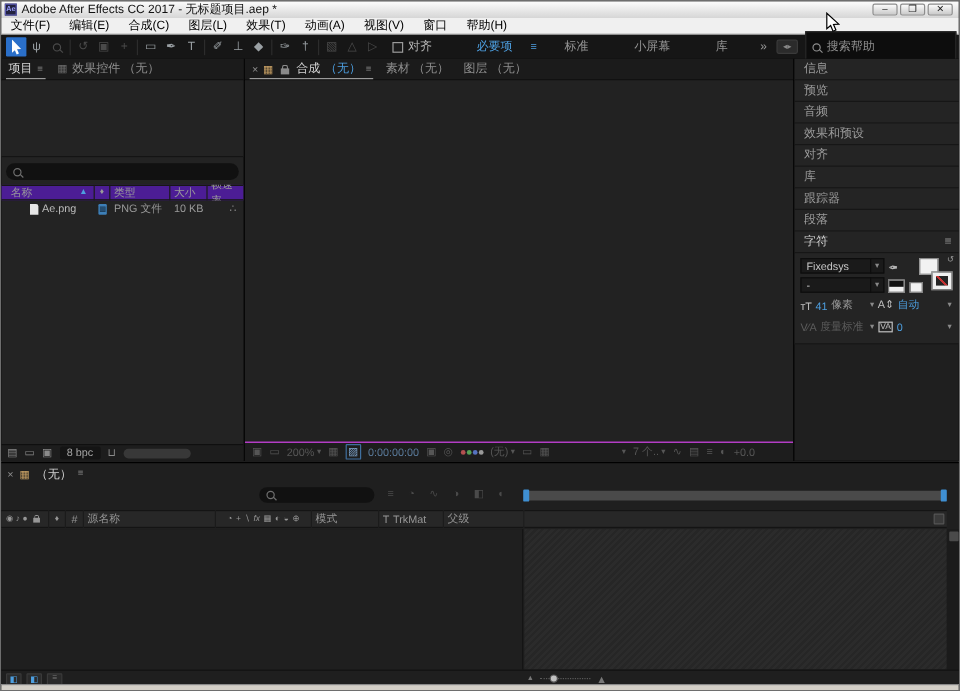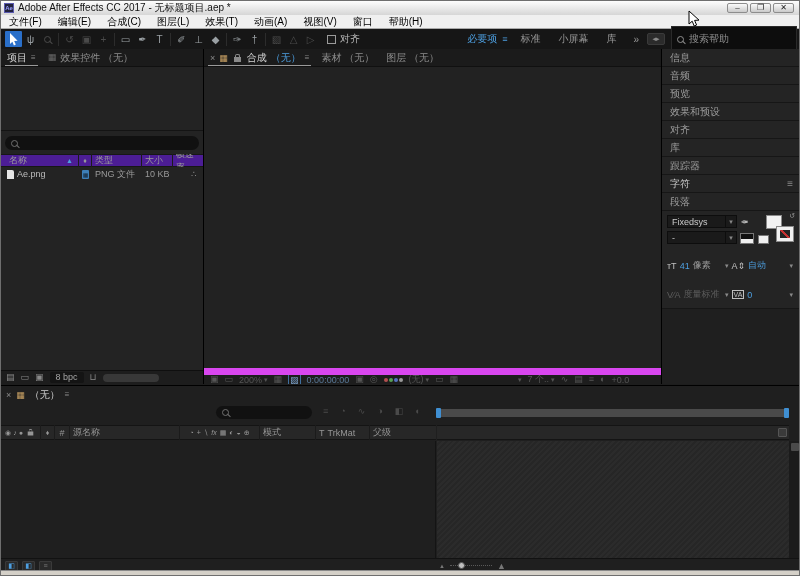--- a/index.html
+++ b/index.html
@@ -17,21 +17,21 @@
 .menu-item{padding:0 8px;height:14px;line-height:14px;font-size:10px}
 
 .toolsbar{position:absolute;top:28px;left:0;right:0;height:20px;background:#161616;display:flex;align-items:center;color:#9aa0a4;padding-left:4px}
 .tool{width:17px;height:16px;display:flex;align-items:center;justify-content:center;font-size:10px;color:#9aa0a4}
 .tool.sel{background:#2a6fc9;border-radius:1px}
 .tool.dim{color:#4a4a4a}
 .tsep{width:1px;height:13px;background:#2c2c2c;margin:0 2px}
 .snapbox{display:flex;align-items:center;gap:4px;color:#b9b9b9;margin-left:8px}
 .cb{width:9px;height:9px;border:1px solid #9a9a9a;background:#1a1a1a}
 .rightbar{position:absolute;right:0;top:0;height:20px;display:flex;align-items:center}
-.ws-tab{color:#969696;margin:0 9px;white-space:nowrap}
+.ws-tab{color:#969696;margin:0 19px;white-space:nowrap}
 .ws-tab.active{color:#4d9fe0}
 .wsmenu{color:#4d9fe0;font-size:9px;margin-left:-4px;margin-right:4px}
 .overflow{color:#9a9a9a;margin:0 8px}
 .wschip{width:18px;height:12px;background:#2b2b2b;border:1px solid #3a3a3a;border-radius:2px;margin-right:6px;display:flex;align-items:center;justify-content:center;color:#888;font-size:7px}
 .helpsearch{width:126px;height:14px;background:#0d0d0d;border:1px solid #2a2a2a;display:flex;align-items:center;gap:5px;color:#8e8e8e;padding:12px 5px;margin-right:2px}
 
 .mag{display:inline-block;width:7px;height:7px;border:1px solid currentColor;border-radius:50%;position:relative;flex:0 0 auto}
 .mag::after{content:"";position:absolute;width:4px;height:1px;background:currentColor;transform:rotate(45deg);right:-3px;bottom:-1px}
 
 .lock{position:relative;width:7px;height:5px;background:currentColor;display:inline-block;margin:4px 2px 0 2px}
@@ -63,29 +63,29 @@
 .closex{color:#8a8a8a;font-size:9px}
 
 .proj-preview{height:64px;border-bottom:1px solid #141414;background:#232323}
 .proj-search{margin:5px 4px 4px 4px;height:14px;background:#111;border-radius:7px;display:flex;align-items:center;padding:0 6px;color:#6f6f6f;gap:4px}
 .proj-head{height:13px;background:#4c1d95;display:flex;align-items:center;color:#9a9a9a;font-size:9px;border-top:1px solid #171717;border-bottom:1px solid #171717}
 .ph{border-right:1px solid #1b1b1b;height:13px;line-height:13px;padding:0 3px;display:flex;align-items:center;gap:2px;overflow:hidden}
 .ph-name{width:78px;padding-left:8px}.ph-tag{width:13px;justify-content:center}.ph-type{width:50px}.ph-size{width:31px}.ph-rate{flex:1;border-right:none}
 .sortup{color:#4d9fe0;font-size:7px;margin-left:auto;margin-right:2px}
 .proj-row{height:14px;display:flex;align-items:center;color:#bcbcbc;font-size:9px}
 .pc{height:14px;display:flex;align-items:center;padding:0 3px;gap:3px;overflow:hidden}
-.pc-name{width:78px;padding-left:6px}.pc-tag{width:13px;justify-content:center}.pc-type{width:50px;color:#9a9a9a}.pc-size{width:31px;color:#9a9a9a}.pc-rate{flex:1;justify-content:flex-end;padding-right:6px;color:#8a8a8a}
+.pc-name{width:78px;padding-left:24px}.pc-tag{width:13px;justify-content:center}.pc-type{width:50px;color:#9a9a9a}.pc-size{width:31px;color:#9a9a9a}.pc-rate{flex:1;justify-content:flex-end;padding-right:6px;color:#8a8a8a}
 .doc{width:7px;height:9px;background:#e6e6e6;border-radius:0 2px 0 0;flex:0 0 auto}
 .bluetag{width:9px;height:9px;background:#3d7fb8;border-radius:1px;display:flex;align-items:center;justify-content:center;color:#123;font-size:6px}
 .proj-bottom{position:absolute;bottom:0;left:0;right:0;height:14px;background:#1d1d1d;border-top:1px solid #0f0f0f;display:flex;align-items:center;gap:6px;color:#8a8a8a;padding:0 5px;font-size:9px}
 .chip{background:#141414;border-radius:2px;padding:0 6px;height:11px;line-height:11px;color:#a5a5a5}
 .hthumb{width:56px;height:8px;background:#383838;border-radius:4px}
 
 .viewer-content{position:absolute;top:18px;bottom:16px;left:0;right:0;background:#222}
-.viewer-bottom{position:absolute;bottom:0;height:16px;left:0;right:0;background:#1d1d1d;border-top:7px solid #d946ef;display:flex;align-items:center;gap:6px;padding:0 6px;color:#565656;font-size:9px;white-space:nowrap;overflow:hidden}
+.viewer-bottom{position:absolute;bottom:0;height:16px;left:0;right:0;background:#1d1d1d;border-top:1px solid #d946ef;display:flex;align-items:center;gap:6px;padding:0 6px;color:#565656;font-size:9px;white-space:nowrap;overflow:hidden}
 .vb-blue{color:#5a7a9a}
 .vb-trans{border:1px solid #3f6f9f;color:#7aa0c8;padding:0 1px;border-radius:1px}
 .vchip{display:flex;align-items:center;gap:2px}
 .rgbdots{display:flex;gap:1px;align-items:center}
 .rgbdots i{width:4px;height:4px;border-radius:50%;display:inline-block}
 
 .side-row{height:18px;line-height:17px;padding:0 8px;background:#242424;border-bottom:1px solid #161616;color:#9c9c9c;display:flex;align-items:center}
 .side-row.hdr{color:#cfcfcf}
 .side-row .g-menu{margin-left:auto;color:#8a8a8a}
 .char-body{background:#242424;border-bottom:1px solid #161616;padding:4px 5px 6px 5px;position:relative}
@@ -93,21 +93,21 @@
 .selectbox .chev{margin-left:auto;width:11px;height:13px;border-left:1px solid #0d0d0d;text-align:center;color:#888;font-size:7px;line-height:13px}
 .eyedrop{position:absolute;left:78px;top:5px;color:#b5b5b5;font-size:10px;transform:rotate(180deg)}
 .swgroup{position:absolute;right:8px;top:4px;width:27px;height:26px}
 .fillsw{position:absolute;left:0;top:0;width:16px;height:14px;background:#f2f2f2;border:1px solid #8a8a8a}
 .strokesw{position:absolute;right:0;bottom:0;width:16px;height:14px;background:#242424;border:3px solid #f0f0f0;outline:1px solid #8a8a8a}
 .redslash{background-image:linear-gradient(45deg,transparent 42%,#c63232 42%,#c63232 58%,transparent 58%)}
 .swflip{position:absolute;right:-2px;top:-3px;color:#9a9a9a;font-size:7px}
 .bwsw{position:absolute;left:78px;top:22px;width:14px;height:11px;background:#f0f0f0;border:1px solid #777}
 .bwsw::before{content:"";position:absolute;left:0;top:0;width:100%;height:5px;background:#111}
 .nofillmini{position:absolute;left:96px;top:24px;width:11px;height:9px;background:#f0f0f0;border:1px solid #777}
-.char-row{display:flex;align-items:center;height:15px;color:#9a9a9a;font-size:9px;margin-top:14px}
+.char-row{display:flex;align-items:center;height:15px;color:#9a9a9a;font-size:9px;margin-top:3px}
 .half{width:50%;display:flex;align-items:center;gap:3px}
 .half .g-chev{margin-left:auto;margin-right:3px;color:#8a8a8a;font-size:7px}
 .ci{color:#c0c0c0;font-size:9px;flex:0 0 auto}
 .ci.boxed{border:1px solid #c0c0c0;padding:0 1px;font-size:7px}
 .cv{color:#4d9fe0}
 .cdim{color:#5c5c5c}
 .chev7{font-size:7px}
 
 .timeline{position:absolute;top:384px;left:0;width:800px;height:187px;background:#1f1f1f;border-top:1px solid #000}
 .tl-tabbar{height:18px;display:flex;align-items:center;color:#9a9a9a;padding-left:5px;gap:5px}
@@ -322,31 +322,31 @@
         <span class="g-wave"></span>
         <span class="g-film"></span>
         <span class="g-menu"></span>
         <span class="g-half"></span>
         <span>+0.0</span>
       </div>
     </div>
 
     <div class="panel p-right">
       <div class="side-row">信息</div>
+      <div class="side-row">预览</div>
       <div class="side-row">音频</div>
-      <div class="side-row">预览</div>
       <div class="side-row">效果和预设</div>
       <div class="side-row">对齐</div>
       <div class="side-row">库</div>
       <div class="side-row">跟踪器</div>
+      <div class="side-row">段落</div>
       <div class="side-row hdr">
         <span>字符</span>
         <span class="g-menu"></span>
       </div>
-      <div class="side-row">段落</div>
       <div class="char-body">
         <div class="selectbox">
           <span>Fixedsys</span>
           <span class="chev g-chev"></span>
         </div>
         <span class="eyedrop g-pen"></span>
         <div class="swgroup">
           <span class="fillsw"></span>
           <span class="strokesw redslash"></span>
           <span class="swflip g-rot"></span>

